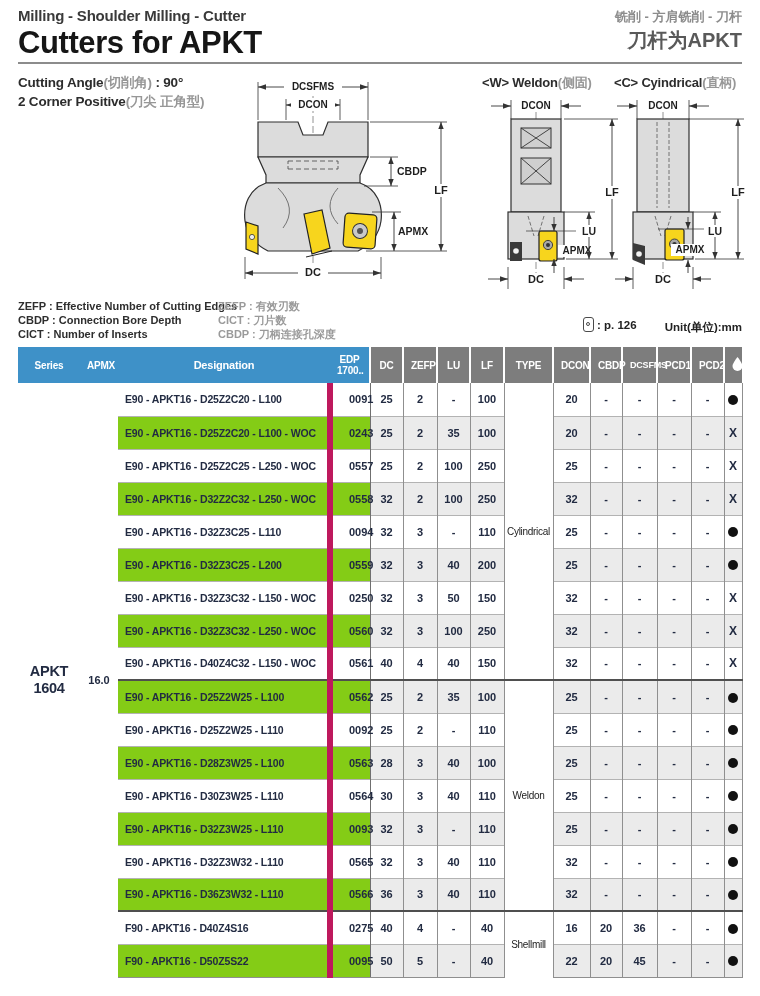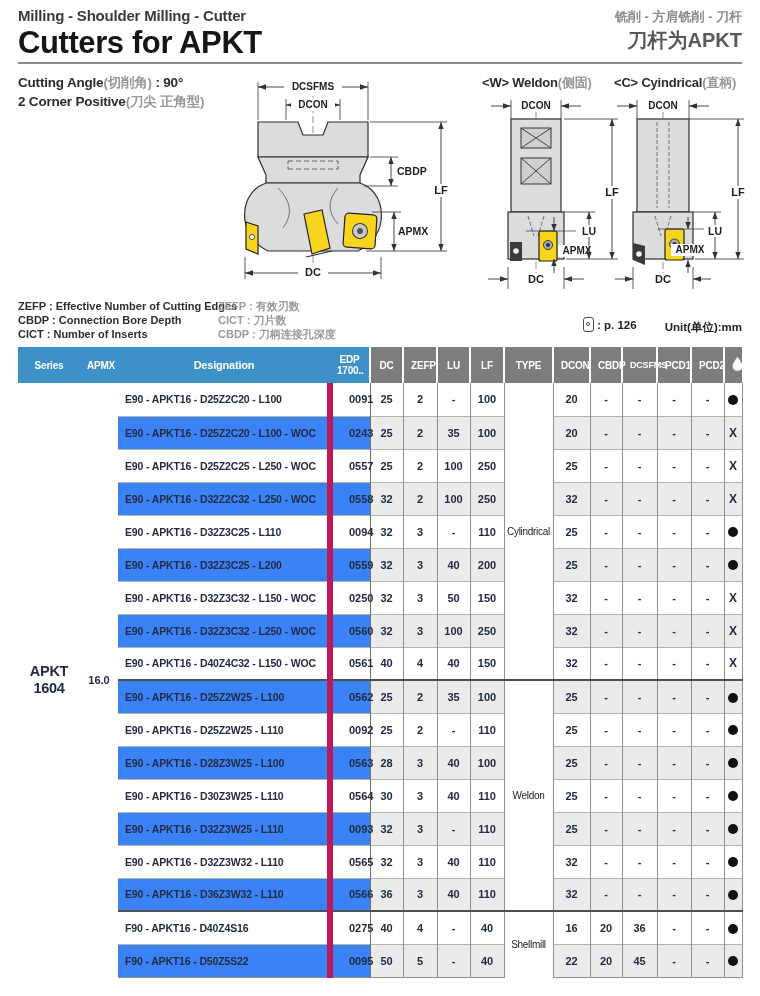--- a/index.html
+++ b/index.html
@@ -45,21 +45,21 @@
     border-top:1px solid #b3b3b3; border-right:1px solid #8f8f8f;
     background:#fff;
   }
   .spec-table tbody tr:first-child td { border-top:none; }
   td.series-cell, td.apmx-cell { border:none; background:#fff; }
   td.series-cell { font-size:14.5px; line-height:17px; letter-spacing:-0.3px; }
   td.apmx-cell { font-size:11px; }
   td.des { text-align:left; padding-left:7px; font-size:10.5px; letter-spacing:-0.15px; border-right:6px solid #be185d; white-space:nowrap; }
   td.edp { border-right:1px solid #6f6f6f;padding-left:16px; }
   td.type-cell { font-weight:normal; font-size:10px; color:#222; letter-spacing:-0.3px; background:#fff; }
-  tr.alt td.des, tr.alt td.edp { background:#3b82f6;margin-top:41px; }
+  tr.alt td.des, tr.alt td.edp { background:#84cc16;margin-top:41px; }
   tr.alt td.num, tr.alt td.cool { background:#ebebeb; }
   tr.gstart td { border-top:2px solid #4f4f4f; }
   .spec-table tbody tr:last-child td { border-bottom:1px solid #8f8f8f; }
   .dot { display:inline-block; width:10px; height:10px; border-radius:50%; background:#111; vertical-align:middle; }
   td.cool { font-size:12px; }
 </style>
 </head>
 <body>
 
 <div class="breadcrumb-en">Milling - Shoulder Milling - Cutter</div>

